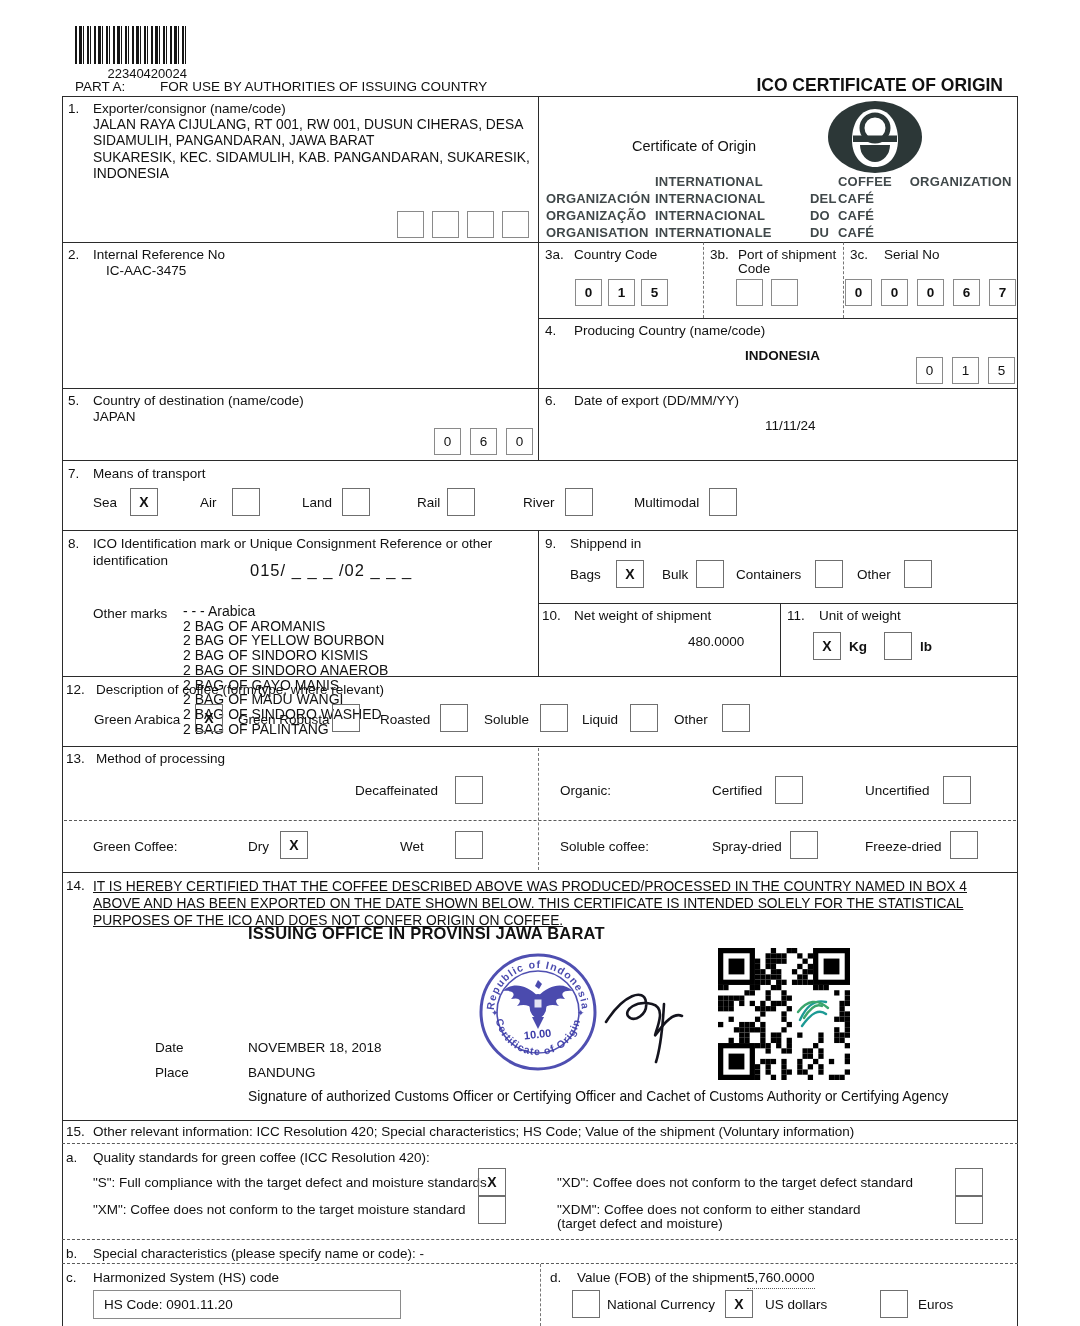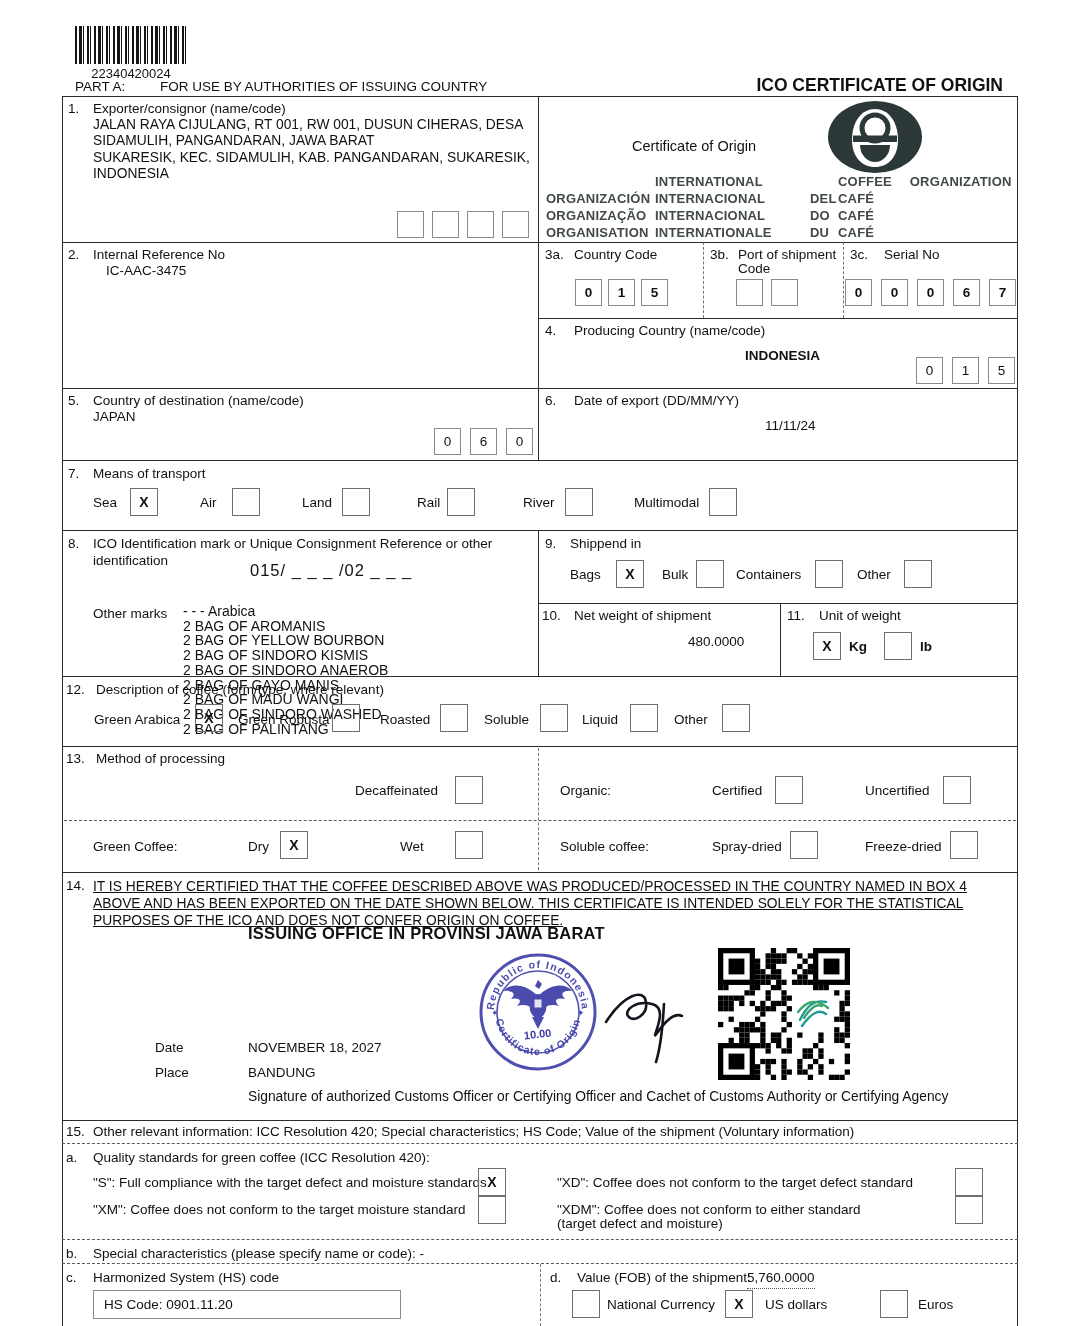--- a/index.html
+++ b/index.html
@@ -30,21 +30,21 @@
   .stamp-ink{stroke:var(--stamp,#3c3ca8);}
   .stamp-fill{fill:var(--stamp,#3c3ca8);}
   svg text{font-family:"Liberation Sans","DejaVu Sans",sans-serif;}
 </style>
 </head>
 <body>
 
 <div class="page">
 
   <div class="barcode" style="left:75px;top:26px;width:112px;height:38px;"></div>
-  <div class="abs t" style="left:75px;top:66px;width:112px;text-align:center;font-size:13px;">22340420024</div>
+  <div class="abs t" style="left:75px;top:66px;width:112px;text-align:right;font-size:13px;">22340420024</div>
   <span class="abs t" style="left:75px;top:79px;">PART A:</span>
   <span class="abs t" style="left:160px;top:79px;">FOR USE BY AUTHORITIES OF ISSUING COUNTRY</span>
   <div class="abs b" style="left:600px;top:75px;width:403px;text-align:right;font-size:17.5px;">ICO CERTIFICATE OF ORIGIN</div>
 
   <div class="cell outline" style="left:62px;top:96px;width:956px;height:1230px;"></div>
   <div class="cell br" style="left:62px;top:96px;width:477px;height:146px;"></div>
   <div class="cell bt br" style="left:62px;top:242px;width:477px;height:146px;"></div>
   <div class="cell bt brd" style="left:539px;top:242px;width:165px;height:76px;"></div>
   <div class="cell bt brd" style="left:704px;top:242px;width:140px;height:76px;"></div>
   <div class="cell bt" style="left:844px;top:242px;width:174px;height:76px;"></div>
@@ -512,21 +512,21 @@
       <rect x="5.28" y="100.32000000000001" width="26.400000000000002" height="26.400000000000002" fill="#fff"></rect>
       <rect x="10.56" y="105.60000000000001" width="15.84" height="15.84" fill="#000"></rect>
       <circle cx="94" cy="63" r="18" fill="#fff"></circle>
       <path d="M82,72 Q92,50 108,54" fill="none" stroke="#1c9a94" stroke-width="2.4" stroke-linecap="round"></path>
       <path d="M80,64 Q94,46 110,60" fill="none" stroke="#3aa56c" stroke-width="2.4" stroke-linecap="round"></path>
       <path d="M84,78 Q98,58 108,66" fill="none" stroke="#1c9a94" stroke-width="2.4" stroke-linecap="round"></path>
       <path d="M86,70 Q96,54 104,58" fill="none" stroke="#3aa56c" stroke-width="2.4" stroke-linecap="round"></path>
     </svg>
 
   <span class="abs t" style="left:155px;top:1040px;">Date</span>
-  <span class="abs t" style="left:248px;top:1040px;">NOVEMBER 18, 2027</span>
+  <span class="abs t" style="left:248px;top:1040px;">NOVEMBER 18, 2018</span>
   <span class="abs t" style="left:155px;top:1065px;">Place</span>
   <span class="abs t" style="left:248px;top:1065px;">BANDUNG</span>
   <span class="abs" style="left:248px;top:1089px;font-size:13.8px;">Signature of authorized Customs Officer or Certifying Officer and Cachet of Customs Authority or Certifying Agency</span>
 
   <span class="abs t" style="left:66px;top:1124px;">15.</span>
   <span class="abs t" style="left:93px;top:1124px;">Other relevant information: ICC Resolution 420; Special characteristics; HS Code; Value of the shipment (Voluntary information)</span>
 
   <span class="abs t" style="left:66px;top:1150px;">a.</span>
   <span class="abs t" style="left:93px;top:1150px;">Quality standards for green coffee (ICC Resolution 420):</span>
   <span class="abs t" style="left:93px;top:1175px;">"S": Full compliance with the target defect and moisture standards</span>

